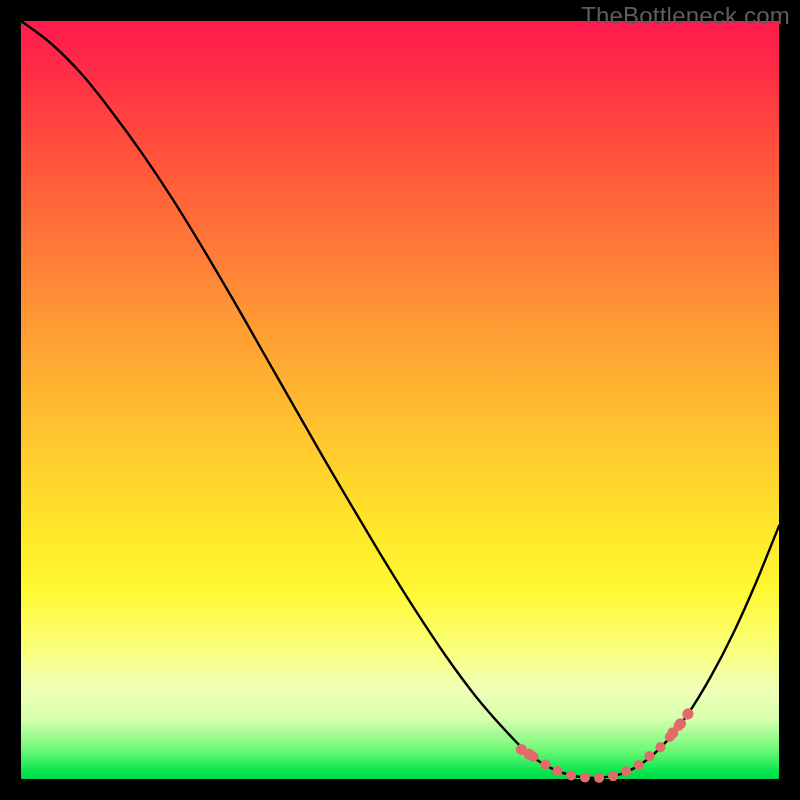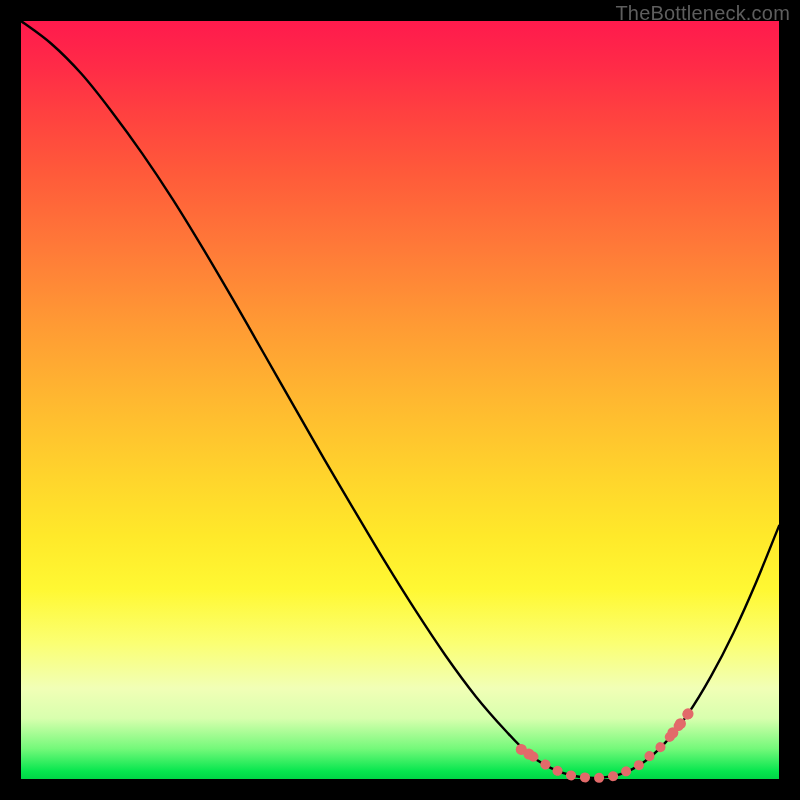--- a/index.html
+++ b/index.html
@@ -50,21 +50,21 @@
     top: 0;
     width: 758px;
     height: 758px;
     overflow: visible;
   }
   .watermark {
     position: absolute;
     top: 2px;
     right: 10px;
     color: #5e5e5e;
-    font-size: 20px;
+    font-size: 24px;
     font-weight: 500;
     letter-spacing: 0.2px;
   }
 </style>
 </head>
 <body>
 <div class="frame">
 
   <div class="plot-area">
     <svg class="curve" viewBox="0 0 758 758">

